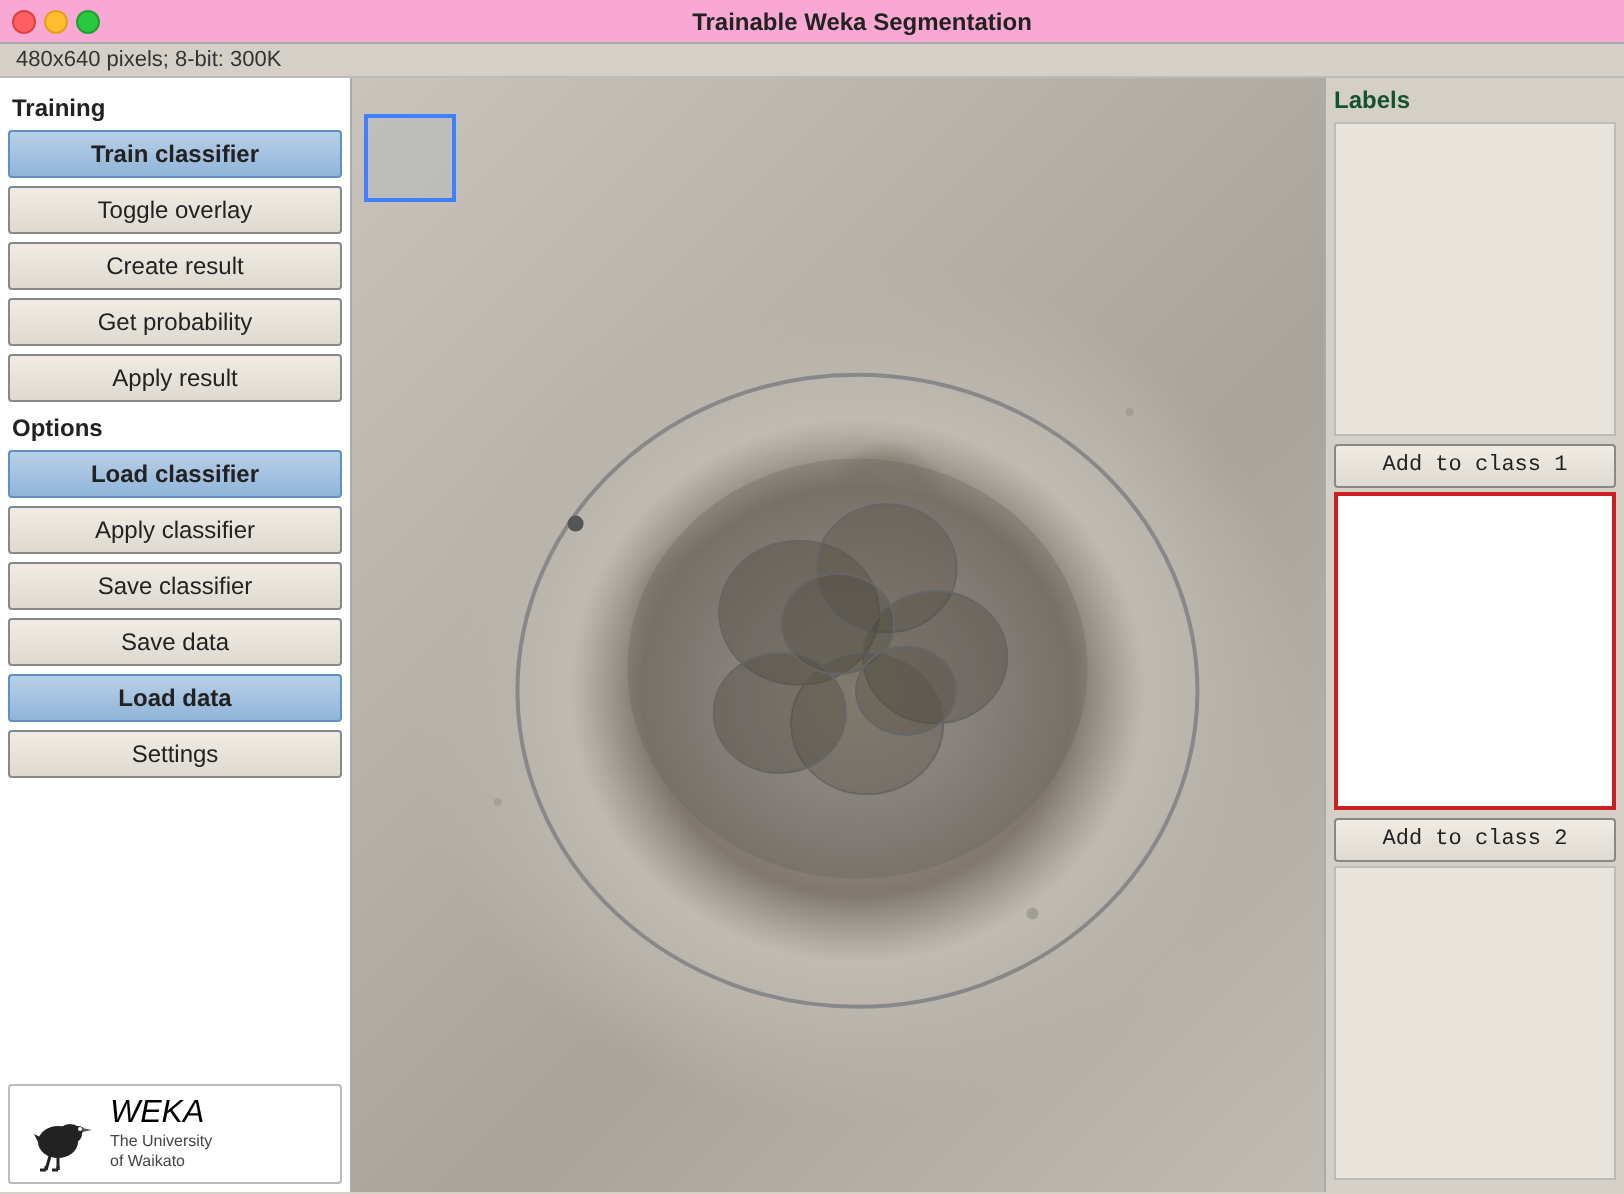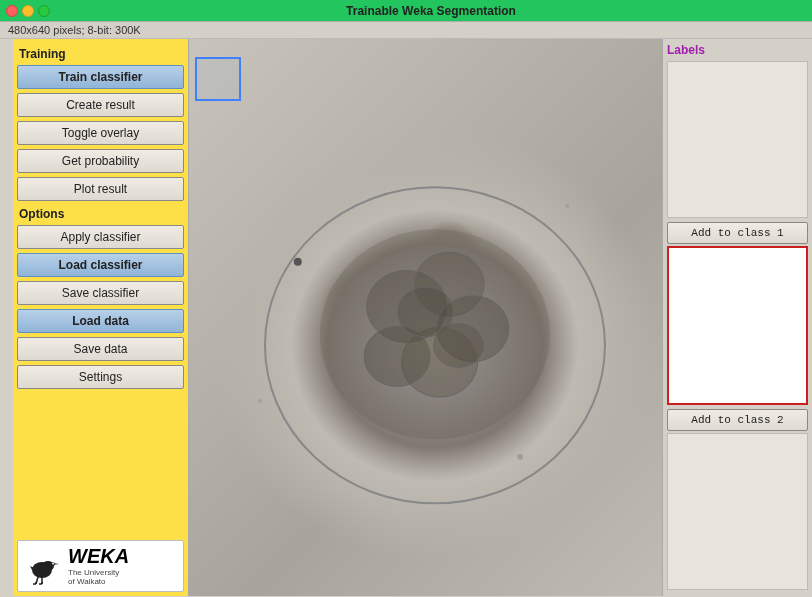--- a/index.html
+++ b/index.html
@@ -9,21 +9,21 @@
       background: #d4d0c8;
       width: 812px;
       height: 597px;
       overflow: hidden;
     }
 
     
     .titlebar {
       display: flex;
       align-items: center;
-      background: #22c55e;
+      background: #f9a8d4;
       border-bottom: 1px solid #aaa;
       height: 22px;
       padding: 0 6px;
       gap: 6px;
     }
     .titlebar-buttons {
       display: flex;
       gap: 4px;
     }
     .tb-btn {
@@ -54,26 +54,25 @@
 
     
     .main-layout {
       display: flex;
       height: calc(597px - 22px - 18px);
     }
 
     
     .left-panel {
       width: 176px;
-      background: #fde047;
+      background: #ffffff;
       border-right: 1px solid #aaa;
       display: flex;
       flex-direction: column;
       padding: 4px;
-      margin-left: 13px;
     }
 
     .section-label {
       font-size: 12px;
       font-weight: bold;
       color: #222;
       margin: 4px 2px 2px 2px;
     }
 
     .btn {
@@ -107,22 +106,22 @@
     }
     .weka-bird {
       width: 40px;
       height: 40px;
     }
     .weka-text {
       display: flex;
       flex-direction: column;
     }
     .weka-name {
-      font-size: 20px;
-      font-weight: bold;
+      font-size: 16px;
+      font-weight: normal;
       color: #000;
       font-style: italic;
     }
     .weka-sub {
       font-size: 8px;
       color: #444;
       line-height: 1.2;
     }
 
     
@@ -165,21 +164,21 @@
       background: #d4d0c8;
       border-left: 1px solid #aaa;
       display: flex;
       flex-direction: column;
       padding: 4px;
     }
 
     .labels-title {
       font-size: 12px;
       font-weight: bold;
-      color: #a21caf;
+      color: #14532d;
       margin-bottom: 4px;
     }
 
     .class-area {
       background: #e8e4dc;
       border: 1px solid #bbb;
       flex: 1;
       margin-bottom: 2px;
     }
 
@@ -230,32 +229,32 @@
   <span>480x640 pixels; 8-bit: 300K</span>
 </div>
 
 <div class="main-layout">
 
   <div class="left-panel">
 
     <div class="section-label">Training</div>
 
     <button class="btn btn-primary">Train classifier</button>
+    <button class="btn">Toggle overlay</button>
     <button class="btn">Create result</button>
-    <button class="btn">Toggle overlay</button>
     <button class="btn">Get probability</button>
-    <button class="btn">Plot result</button>
+    <button class="btn">Apply result</button>
 
     <div class="section-label">Options</div>
 
+    <button class="btn btn-primary">Load classifier</button>
     <button class="btn">Apply classifier</button>
-    <button class="btn btn-primary">Load classifier</button>
     <button class="btn">Save classifier</button>
+    <button class="btn">Save data</button>
     <button class="btn btn-primary">Load data</button>
-    <button class="btn">Save data</button>
     <button class="btn">Settings</button>
 
     <div class="logo-area">
       <svg class="weka-bird" viewBox="0 0 40 40" xmlns="http://www.w3.org/2000/svg">
 
         <ellipse cx="20" cy="24" rx="10" ry="8" fill="#222"></ellipse>
         <ellipse cx="26" cy="20" rx="6" ry="5" fill="#222"></ellipse>
         <ellipse cx="30" cy="18" rx="3" ry="2" fill="#222"></ellipse>
 
         <polygon points="32,17 37,18 32,19" fill="#555"></polygon>

